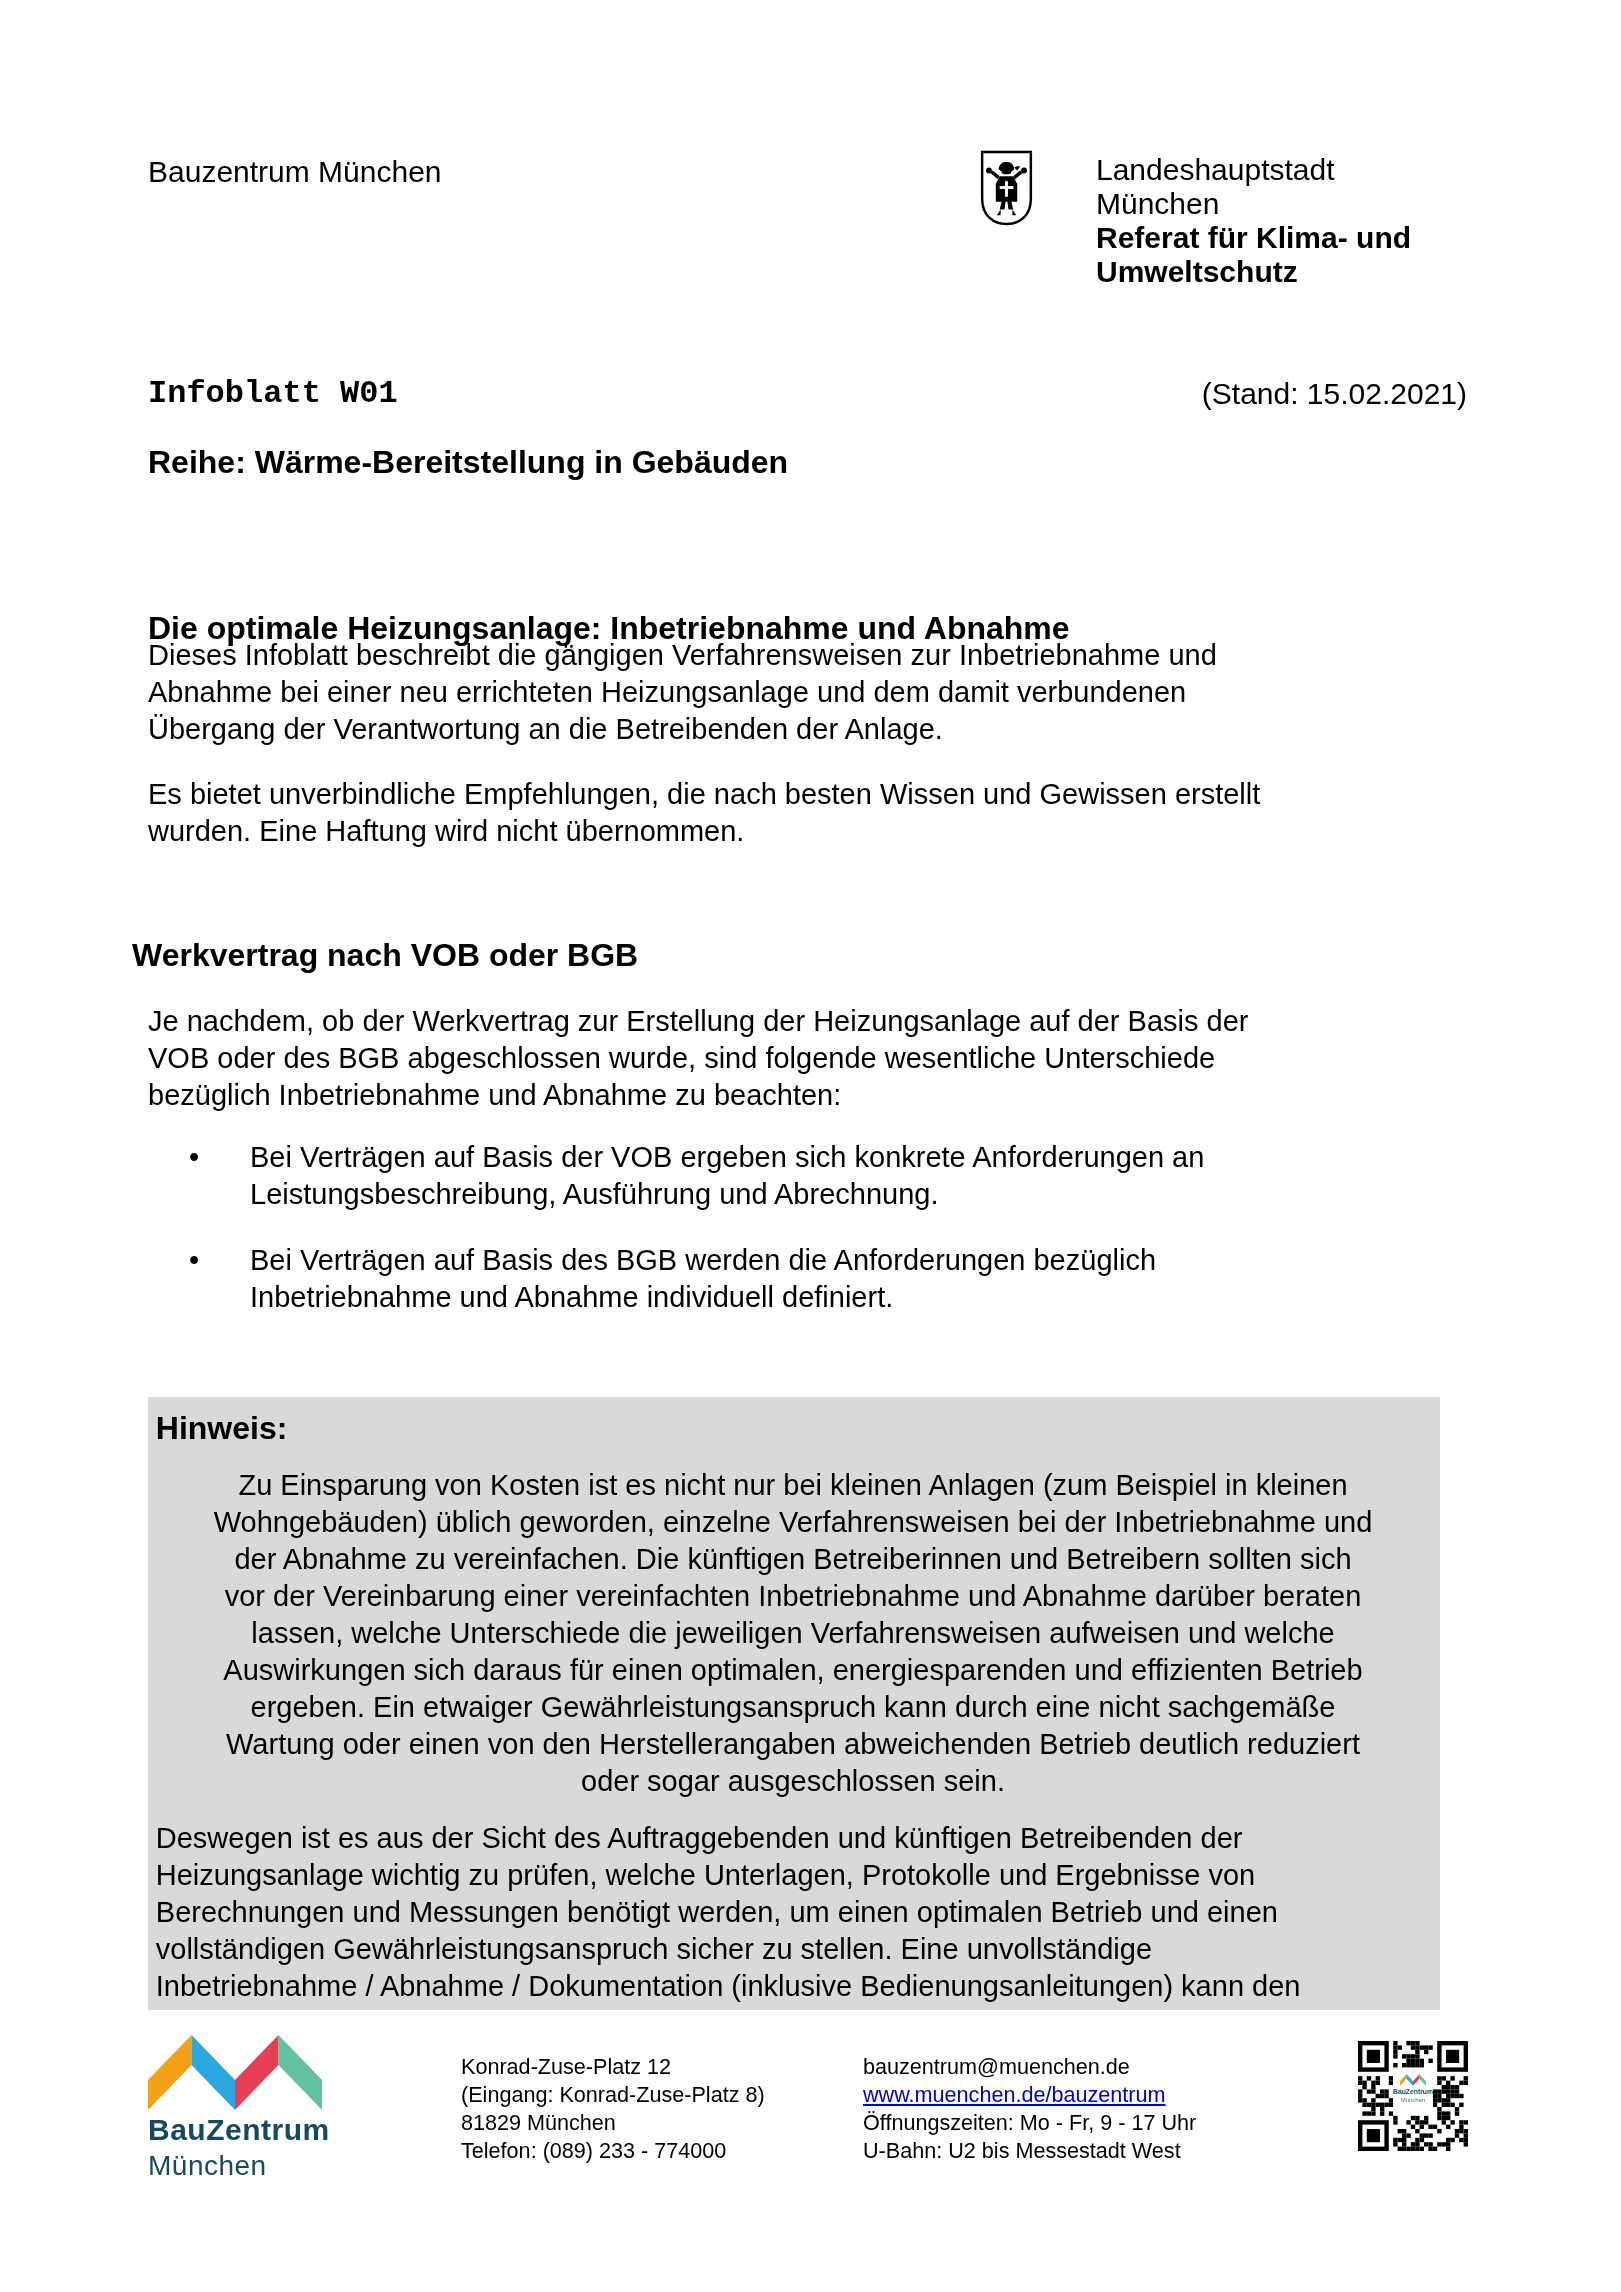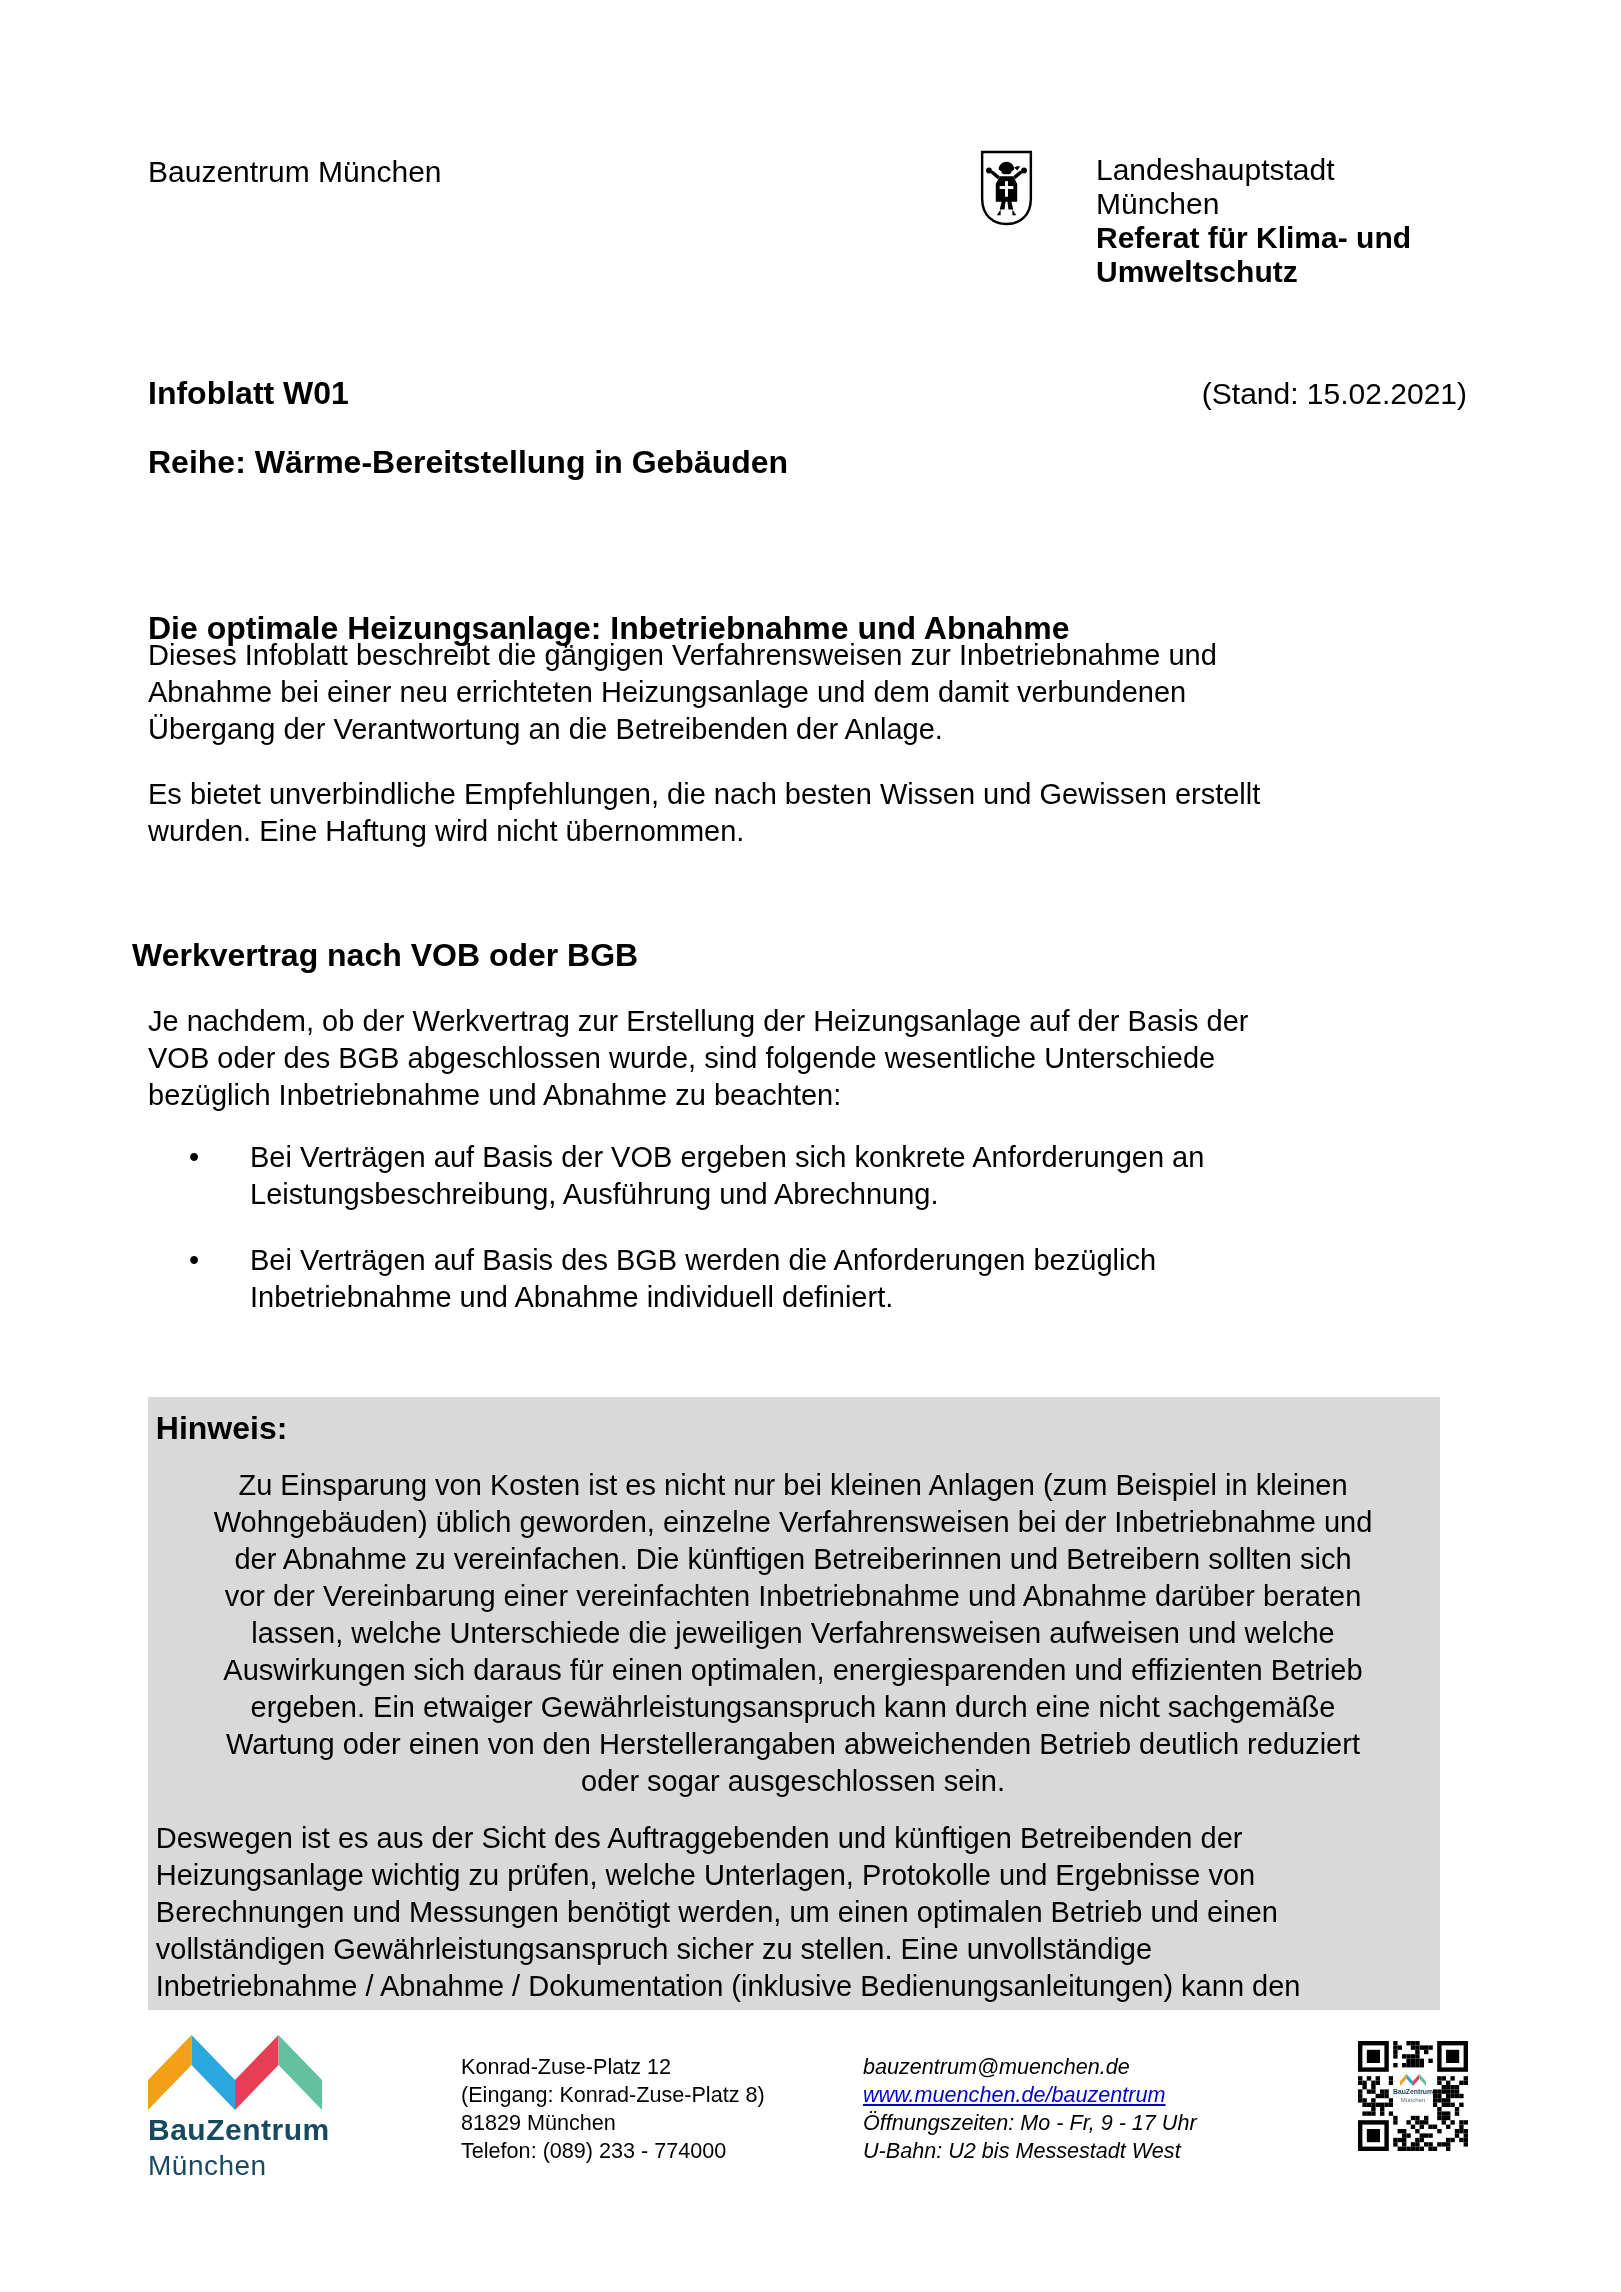--- a/index.html
+++ b/index.html
@@ -11,21 +11,21 @@
   .abs{position:absolute;}
   .txt{font-size:29px;line-height:37px;white-space:pre-line;}
   .h1{font-size:32px;font-weight:bold;line-height:37px;}
   .small{font-size:21.6px;line-height:28px;}
   
   .org-name{left:148px;top:155px;font-size:30px;}
   .arms{left:980px;top:150px;}
   .city-block{left:1096px;top:153px;font-size:30px;line-height:34px;width:412px;}
   .city-block .bold{font-weight:bold;}
   
-  .doc-title{left:148px;top:375px;}
+  .doc-title{left:148px;top:375px;font-family:Liberation Mono, monospace;}
   .doc-stand{top:377px;right:154px;font-size:30px;}
   .doc-series{left:148px;top:444px;}
   .main-heading{left:148px;top:570px;margin-top:40px;}
   .p-intro1{left:148px;top:637px;width:1353px;}
   .p-intro2{left:148px;top:776px;width:1353px;}
   .sec-heading{left:132px;top:937px;}
   .p-sec{left:148px;top:1003px;width:1353px;}
   .bullet{left:189px;display:flex;width:1304px;}
   .bullet .marker{width:61px;flex:none;font-size:29px;line-height:37px;}
   .b1{top:1139px;} .b2{top:1242px;}
@@ -35,21 +35,21 @@
     background:#d9d9d9;box-sizing:border-box;padding:12.7px 9.8px 0 7.8px;overflow:hidden;
   }
   .hinweis .title{font-size:32px;font-weight:bold;line-height:37px;}
   .hinweis .p1{margin-top:20.6px;text-align:center;}
   .hinweis .p2{margin-top:20px;}
   
   .f-logo-m{left:148px;top:2029px;}
   .f-logo-name{left:148px;top:2113px;font-size:30px;font-weight:bold;color:#17495f;letter-spacing:0.5px;}
   .f-logo-city{left:148px;top:2150px;font-size:28px;color:#17495f;letter-spacing:0.5px;}
   .f-address{left:461px;top:2053px;white-space:pre-line;}
-  .f-contact{left:863px;top:2053px;font-style:italic;}
+  .f-contact{left:863px;top:2053px;}
   .f-contact a{color:#0000cc;text-decoration:underline;}
   .qr{left:1358px;top:2041px;}
 </style>
 </head>
 <body>
 
 <svg width="0" height="0" style="position:absolute">
   <defs>
     <g id="m-logo">
       <polygon points="0,34 27,4 27,24 0,54" fill="#f2a116"></polygon>

